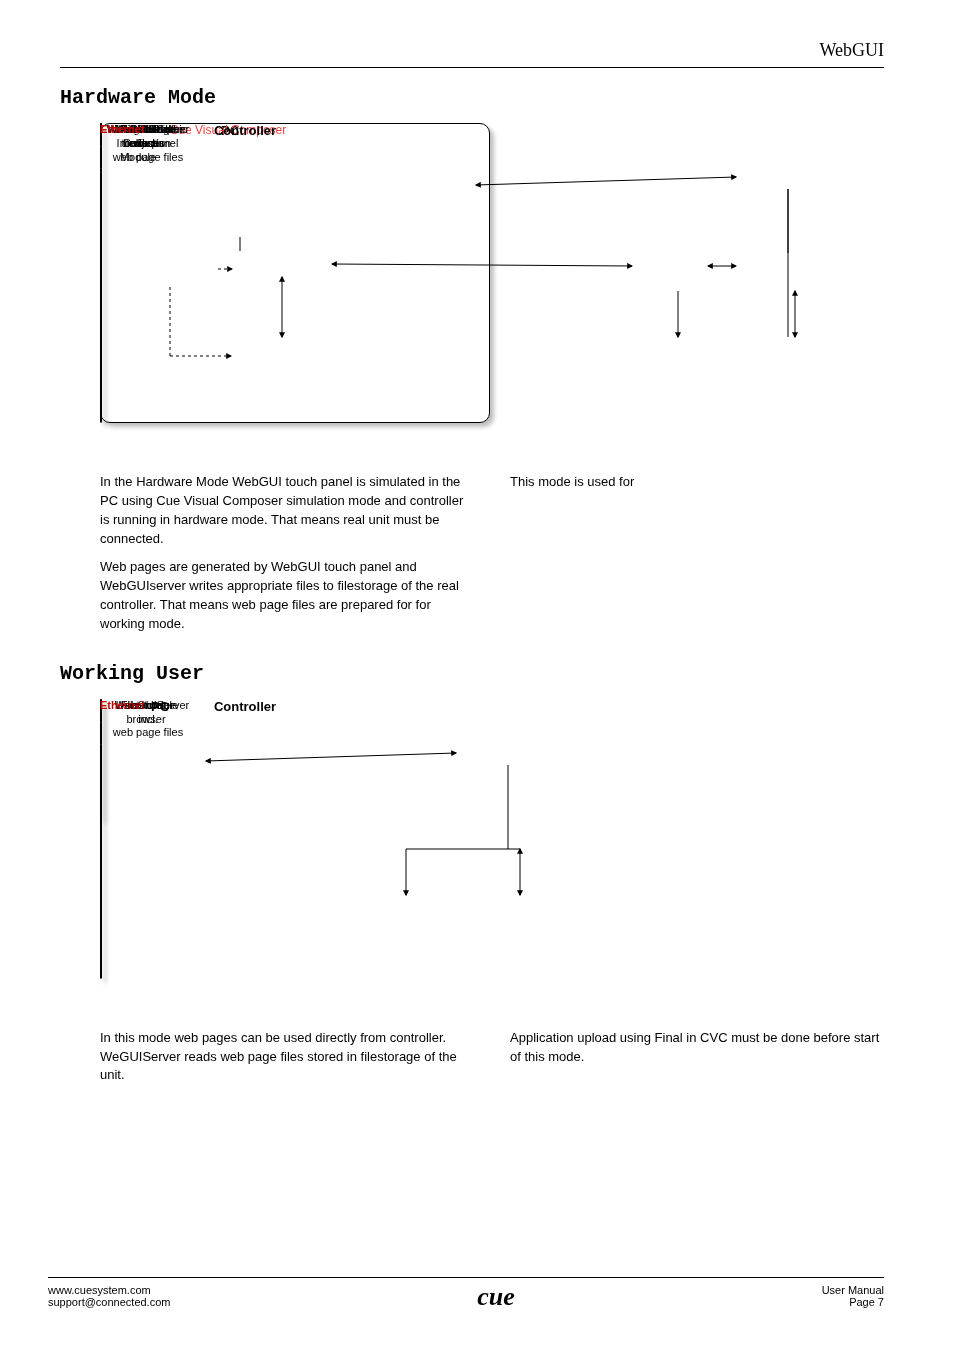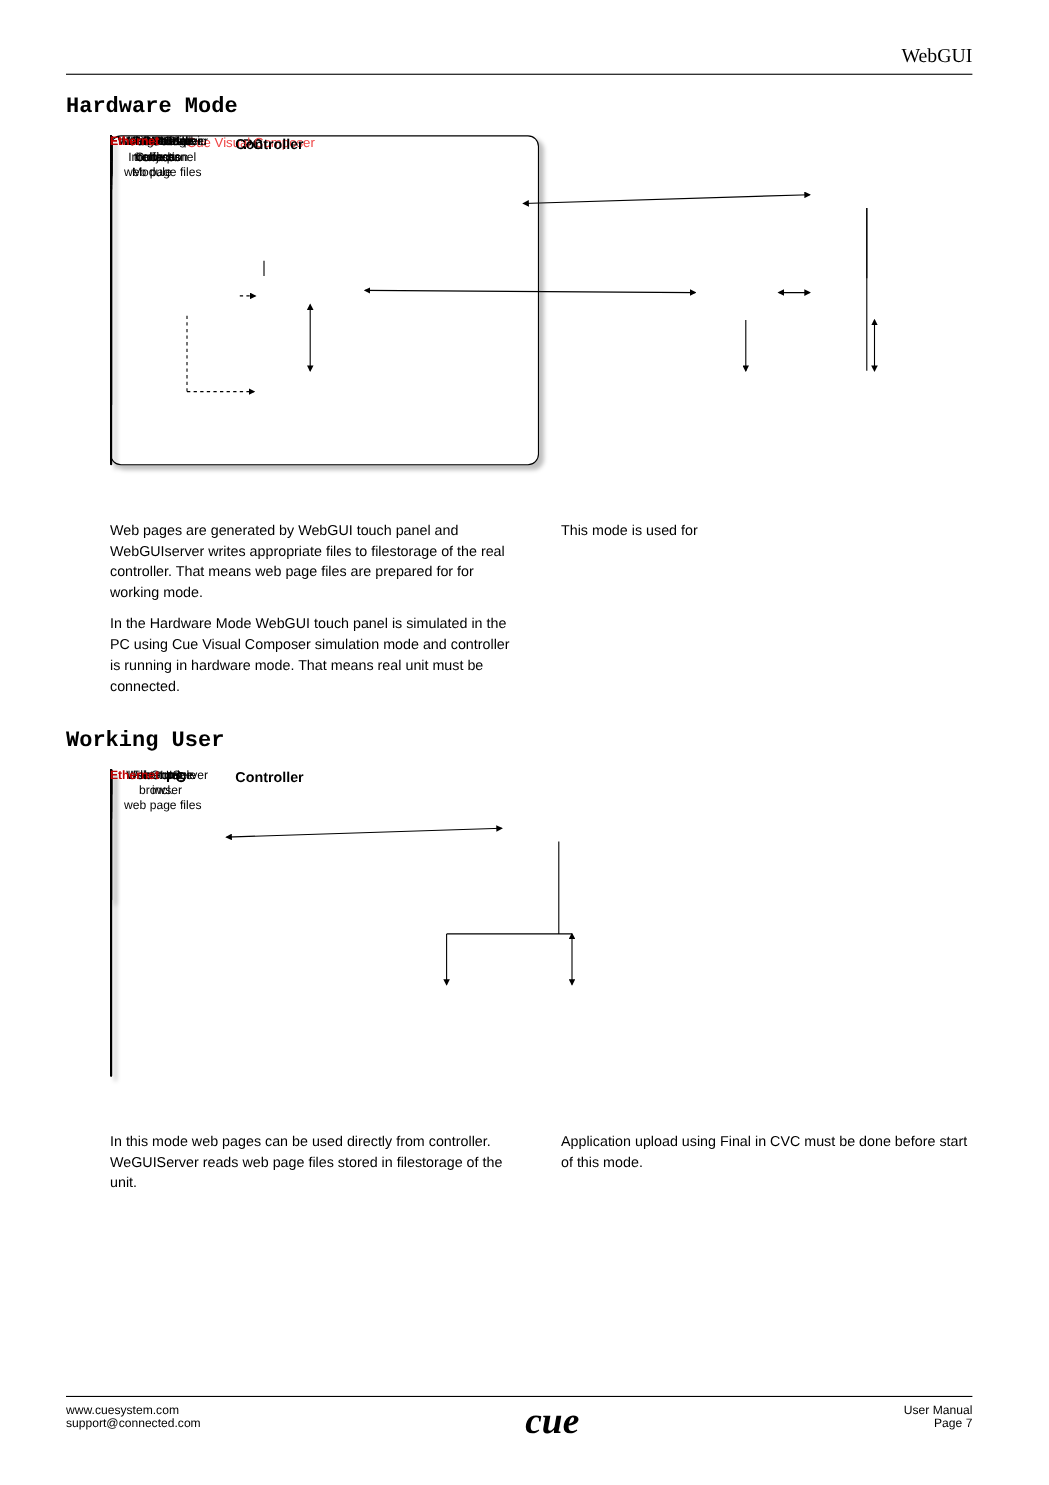--- a/index.html
+++ b/index.html
@@ -53,33 +53,33 @@
     margin-left: 40px;
     font-size: 13px;
     line-height: 1.45;
   }
   .col { flex: 1; }
   .col p { margin-bottom: 10px; }
   ul.bul { list-style: disc; margin-left: 28px; margin-bottom: 10px; }
   ul.bul li { margin-bottom: 2px; }
   .footer {
     position: absolute;
-    left: 60px; right: 70px; bottom: 40px;
+    left: 48px; right: 70px; bottom: 40px;
     border-top: 1px solid #000;
     padding-top: 6px;
     font-size: 11px;
     display: flex;
     justify-content: space-between;
     align-items: flex-start;
   }
   .footer .logo {
     font-family: Georgia, serif;
     font-weight: bold;
     font-style: italic;
-    font-size: 34px;
+    font-size: 26px;
     line-height: 1;
     text-align: center;
   }
   .footer .right { text-align: right; }
   .shadow { box-shadow: 4px 4px 4px rgba(0,0,0,0.25); }
 </style>
 </head>
 <body>
 
 <div class="header">WebGUI</div>
@@ -163,22 +163,22 @@
     <line x1="140" y1="114" x2="140" y2="128" stroke="#000"></line>
 
     <line x1="578" y1="168" x2="578" y2="214" stroke="#000" marker-end="url(#ah)"></line>
     <line x1="695" y1="168" x2="695" y2="214" stroke="#000" marker-start="url(#ah)" marker-end="url(#ah)"></line>
     <line x1="688" y1="66" x2="688" y2="130" stroke="#000"></line>
   </svg>
 </div>
 
 <div class="body-text">
   <div class="col">
+    <p>In the Hardware Mode WebGUI touch panel is simulated in the PC using Cue Visual Composer simulation mode and controller is running in hardware mode. That means real unit must be connected.</p>
     <p>Web pages are generated by WebGUI touch panel and WebGUIserver writes appropriate files to filestorage of the real controller. That means web page files are prepared for for working mode.</p>
-    <p>In the Hardware Mode WebGUI touch panel is simulated in the PC using Cue Visual Composer simulation mode and controller is running in hardware mode. That means real unit must be connected.</p>
   </div>
   <div class="col">
     <p>This mode is used for</p>
   </div>
 </div>
 
 <h2 class="section" style="margin-top:18px;">Working User</h2>
 
 <div class="diagram" style="height:300px;">
 

